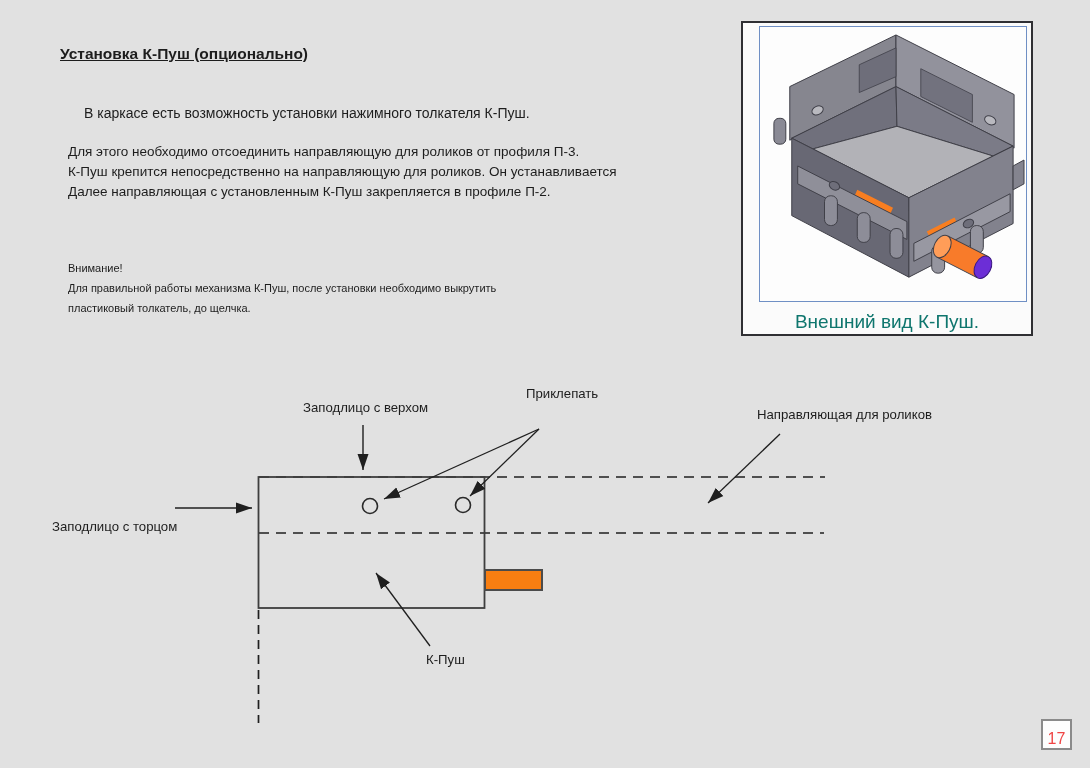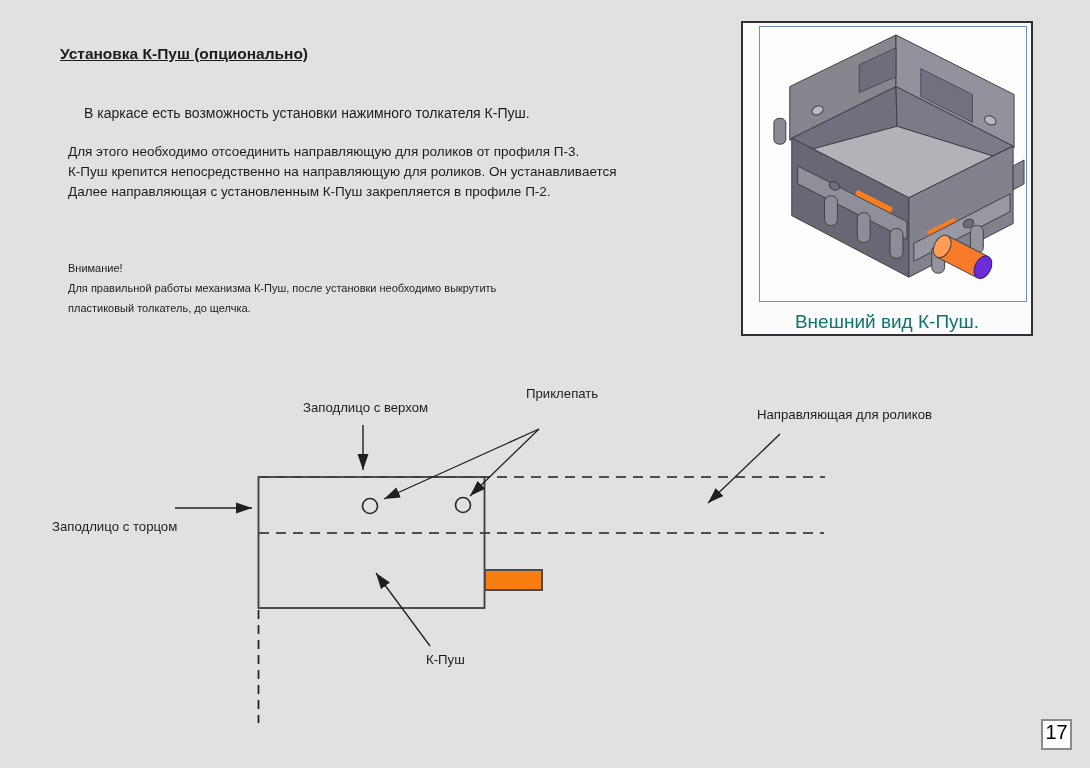--- a/index.html
+++ b/index.html
@@ -38,22 +38,22 @@
   .dlabel{font-size:13.2px;color:#1d1d1d;white-space:nowrap;}
   .lbl-flush-top{left:303px;top:400px;}
   .lbl-rivet{left:526px;top:386px;}
   .lbl-guide{left:757px;top:407px;}
   .lbl-flush-end{left:52px;top:471px;margin-top:48px;}
   .lbl-kpush{left:426px;top:652px;}
   
   .page-num-box{
     left:1041px;top:719px;width:31px;height:31px;box-sizing:border-box;
     background:#fdfdfd;border:2px solid #8a8a8a;
-    display:flex;align-items:flex-start;justify-content:center;
-    font-size:20px;color:#000000;
+    display:flex;align-items:flex-end;justify-content:center;
+    font-size:16px;color:#ef4444;
   }
 </style>
 </head>
 <body>
 
 <div class="abs doc-title">Установка К-Пуш (опционально)</div>
 
 <div class="abs intro"> В каркасе есть возможность установки нажимного толкателя К-Пуш.</div>
 
 <div class="abs para">

